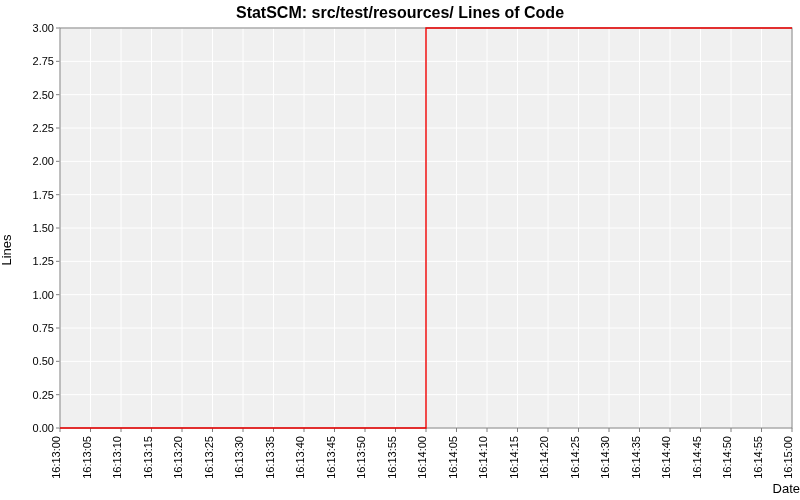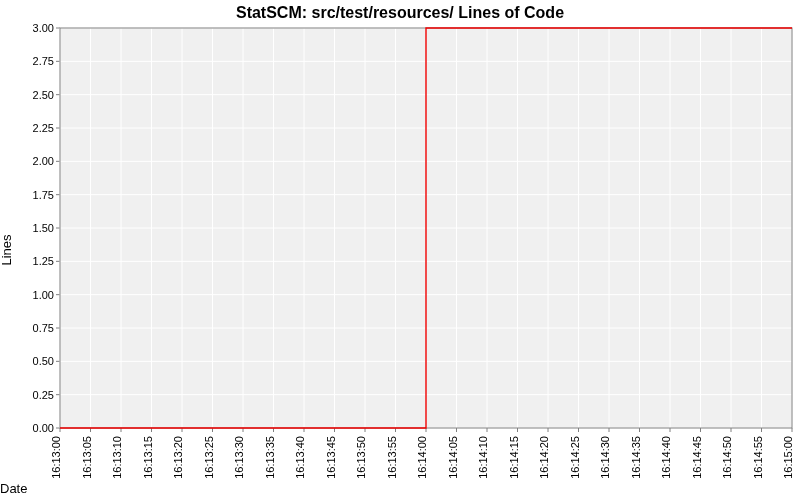--- a/index.html
+++ b/index.html
@@ -33,21 +33,21 @@
     transform: translate(-50%, -50%) rotate(-90deg);
     transform-origin: center;
     font-size: 13px;
     color: #000;
   }
   .x-axis-label {
     position: absolute;
     bottom: 4px;
     left: 0;
     width: 800px;
-    text-align: left;
+    text-align: right;
     font-size: 13px;
     color: #000;
   }
   svg {
     position: absolute;
     top: 0;
     left: 0;
   }
   .tick-label-y {
     font-size: 11px;

